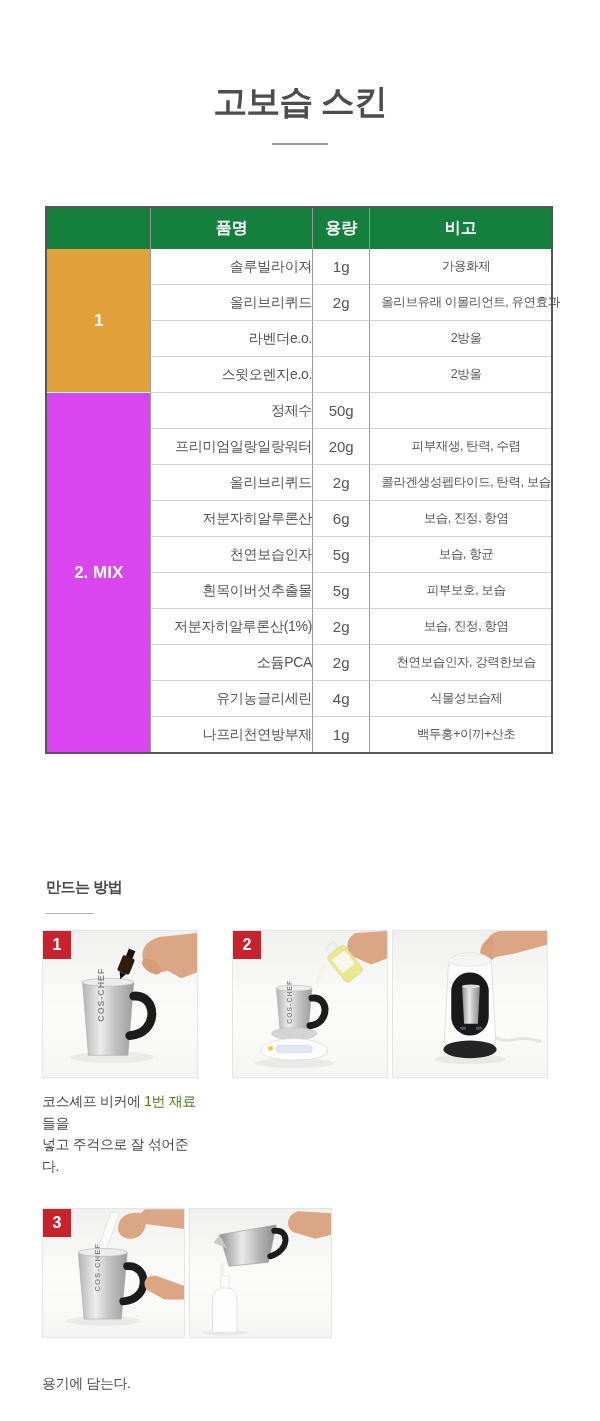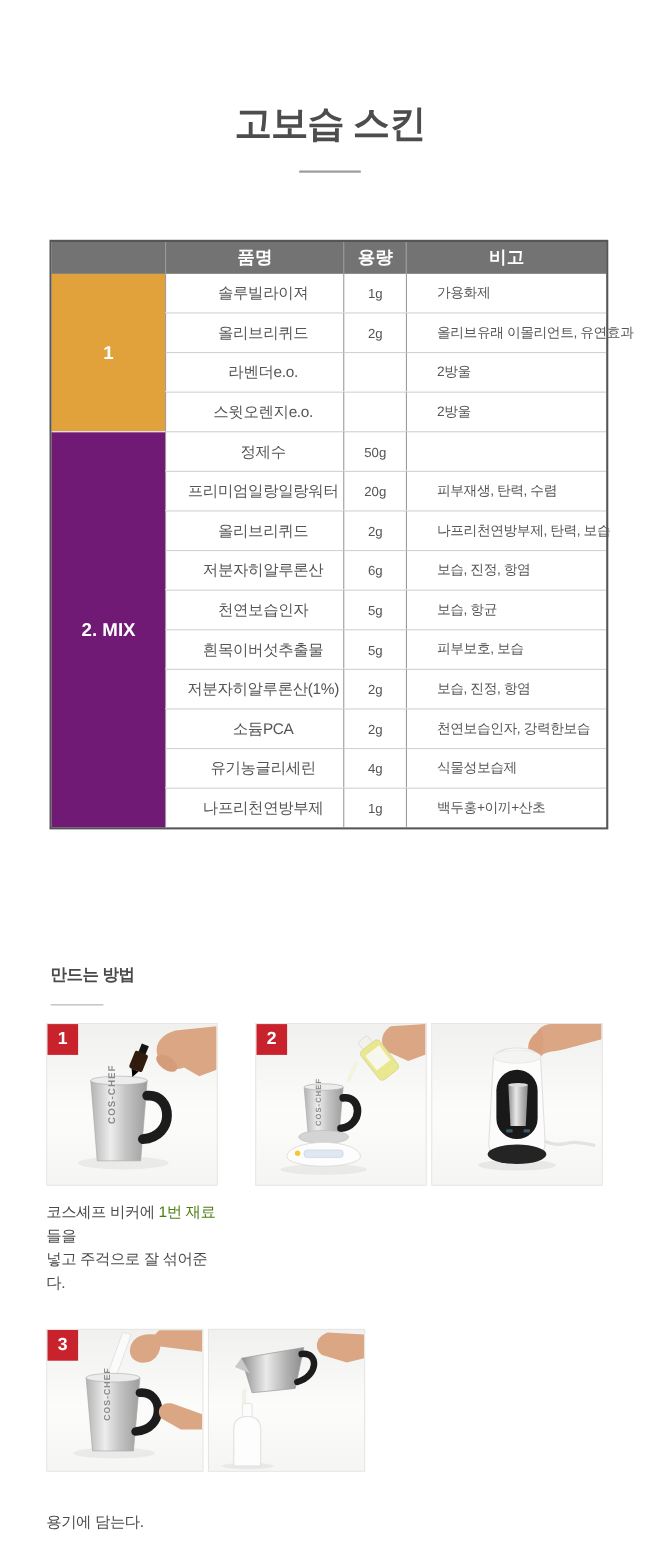--- a/index.html
+++ b/index.html
@@ -1,39 +1,39 @@
 <!DOCTYPE html>
 <html><head>
 <meta charset="utf-8">
 <style>
   html,body{margin:0;padding:0}
   body{width:600px;height:1421px;background:#fff;position:relative;overflow:hidden;
        font-family:"Liberation Sans","DejaVu Sans",sans-serif;color:#4a4a4a}
 
   
   .title-wrap{text-align:center;padding-top:76px}
-  .title-line{margin:16px;font-size:34px;line-height:43px;font-weight:bold;color:#4d4d4d;letter-spacing:-1px}
+  .title-line{margin:4px;font-size:34px;line-height:43px;font-weight:bold;color:#4d4d4d;letter-spacing:-1px}
   .title-divider{width:56px;height:2px;background:#9b9b9b;margin:20px auto 0}
 
   
   table.ing{border-collapse:separate;border-spacing:0;table-layout:fixed;
             width:508px;margin:61px 0 0 45px;border:2px solid #565656}
   col.c-sec{width:103px} col.c-name{width:161px} col.c-amt{width:57px} col.c-note{width:181px}
-  .ing th{height:29px;background:#737373;color:#fff;font-size:16px;font-weight:bold;
+  .ing th{height:41px;background:#15803d;color:#fff;font-size:16px;font-weight:bold;
           text-align:center;vertical-align:middle;padding:0}
   .ing th + th{border-left:1px solid #989898}
   .ing td{height:35px;vertical-align:middle;color:#555;padding:0;background:#fff}
   .ing tbody tr + tr td{border-top:1px solid #d2d2d2}
   .ing td.name,.ing td.amt,.ing td.note{border-left:1px solid #9c9c9c}
-  .ing td.name{font-size:14px;text-align:center;padding-left:15px;white-space:nowrap;letter-spacing:-0.3px}
-  .ing td.amt{font-size:12px;text-align:center}
-  .ing td.note{font-size:12.5px;text-align:left;padding-left:27px;white-space:nowrap;letter-spacing:-0.4px}
+  .ing td.name{font-size:14px;text-align:right;padding-left:15px;white-space:nowrap;letter-spacing:-0.3px}
+  .ing td.amt{font-size:15px;text-align:center}
+  .ing td.note{font-size:12.5px;text-align:center;padding-left:11px;white-space:nowrap;letter-spacing:-0.4px}
   .ing td.section{text-align:center;color:#fff;font-weight:bold;font-size:17px;border-top:none}
   .ing td.sec1{background:#e1a13b}
-  .ing td.sec2{background:#701a75;border-top:1px solid #fff}
+  .ing td.sec2{background:#d946ef;border-top:1px solid #fff}
 
   
   .method-heading{margin:120px 0 0 46px;font-size:15px;line-height:26px;font-weight:bold;
                   color:#4a4a4a;letter-spacing:-0.5px}
   .heading-underline{width:48px;height:1px;background:#b0b0b0;margin:13px 0 0 46px}
 
   .steps-row1{display:flex;margin:16px 0 0 42px}
   .step1{width:156px;margin-right:34px}
   .step2{width:316px}
   .step3{width:290px}
@@ -103,21 +103,21 @@
       <td class="note"></td>
     </tr>
     <tr>
       <td class="name">프리미엄일랑일랑워터</td>
       <td class="amt">20g</td>
       <td class="note">피부재생, 탄력, 수렴</td>
     </tr>
     <tr>
       <td class="name">올리브리퀴드</td>
       <td class="amt">2g</td>
-      <td class="note">나프리천연방부제, 탄력, 보습</td>
+      <td class="note">콜라겐생성펩타이드, 탄력, 보습</td>
     </tr>
     <tr>
       <td class="name">저분자히알루론산</td>
       <td class="amt">6g</td>
       <td class="note">보습, 진정, 항염</td>
     </tr>
     <tr>
       <td class="name">천연보습인자</td>
       <td class="amt">5g</td>
       <td class="note">보습, 항균</td>

